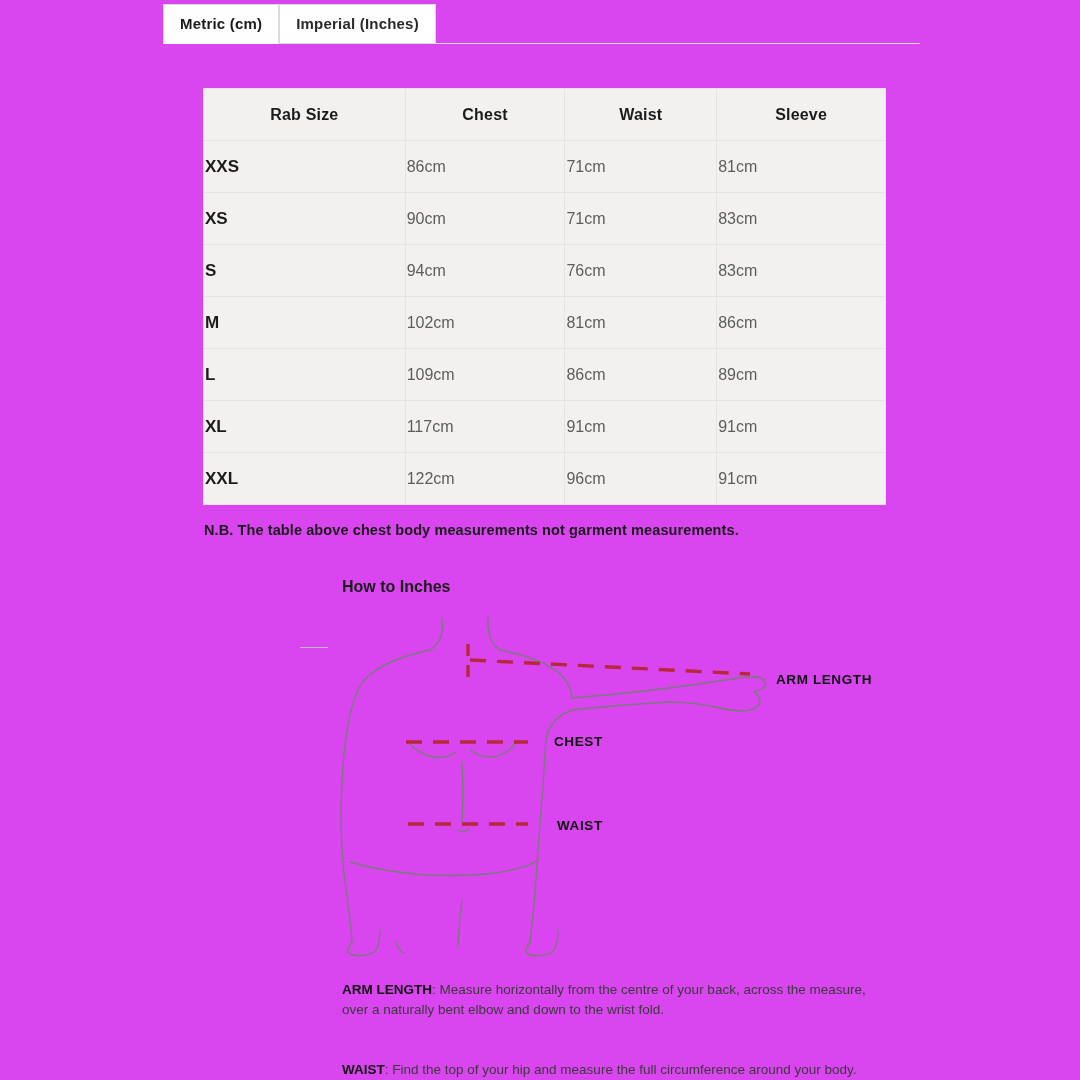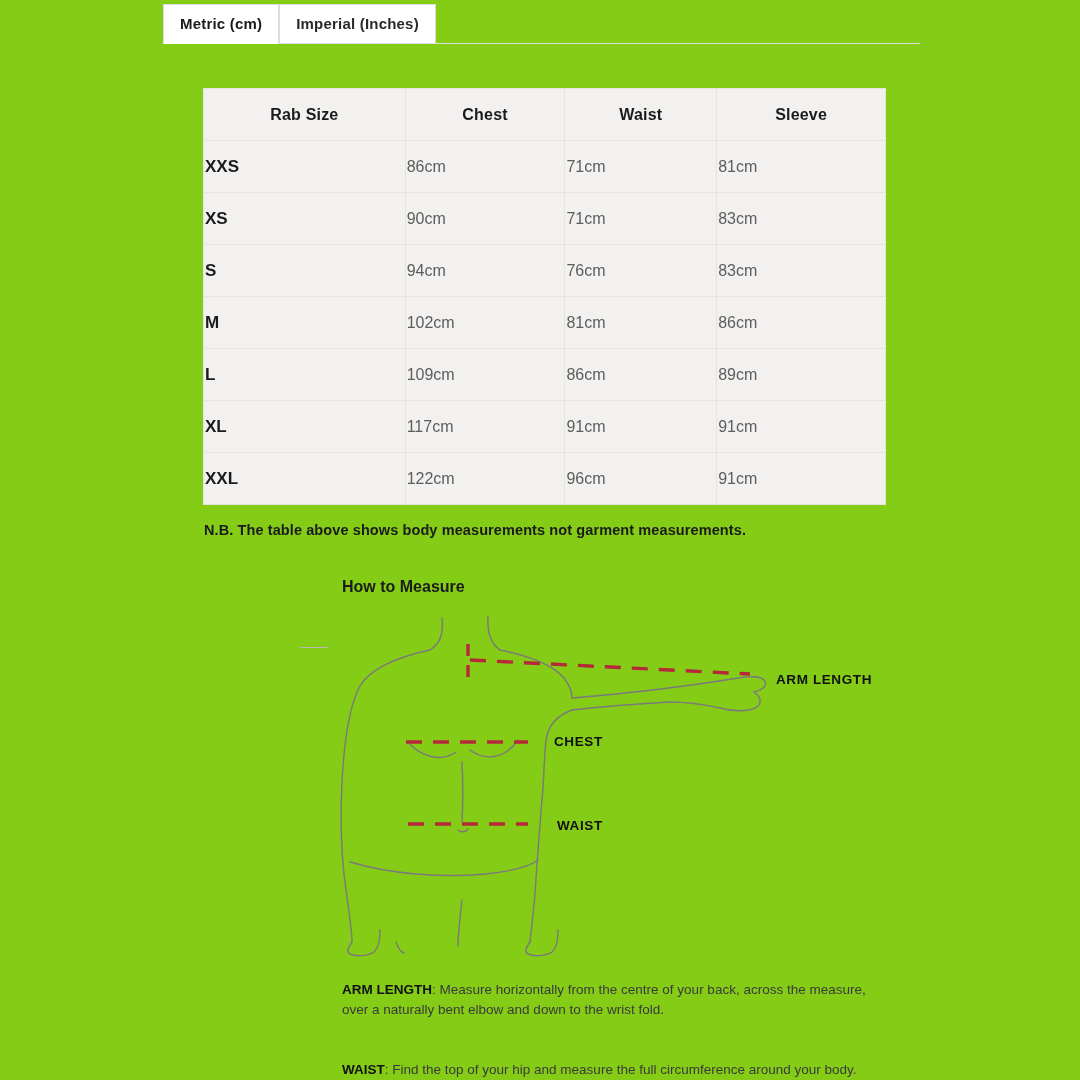--- a/index.html
+++ b/index.html
@@ -8,21 +8,21 @@
     width: 1080px; height: 1080px;
     background: #ffffff;
     font-family: "Liberation Sans", sans-serif;
     color: #1a1a1a;
     overflow: hidden;
   }
   .page {
     position: relative;
     width: 1080px;
     height: 1080px;
-    background: #84cc16;
+    background: #d946ef;
   }
 
   
   .tabs-wrap {
     position: absolute;
     left: 163px;
     top: 0px;
     width: 757px;
     height: 44px;
     border-bottom: 1px solid #dcdcdc;
@@ -209,23 +209,23 @@
         <tr>
           <td class="size-label">XXL</td>
           <td class="meas">122cm</td>
           <td class="meas">96cm</td>
           <td class="meas">91cm</td>
         </tr>
       </tbody>
     </table>
   </div>
 
-  <div class="note">N.B. The table above shows body measurements not garment measurements.</div>
-
-  <div class="howto-title">How to Measure</div>
+  <div class="note">N.B. The table above chest body measurements not garment measurements.</div>
+
+  <div class="howto-title">How to Inches</div>
 
   <div class="tick"></div>
 
   <svg class="figure" viewBox="0 0 600 350">
     <g fill="none" stroke="#7a7a7a" stroke-width="1.4" stroke-linecap="round" stroke-linejoin="round">
 
       <path d="M152 6 C154 22 150 32 140 38"></path>
       <path d="M198 4 C197 20 201 32 210 38"></path>
 
       <path d="M140 38 C112 44 82 54 70 74 C58 96 54 132 52 170 C50 210 52 250 56 278 C59 300 62 318 62 330"></path>

